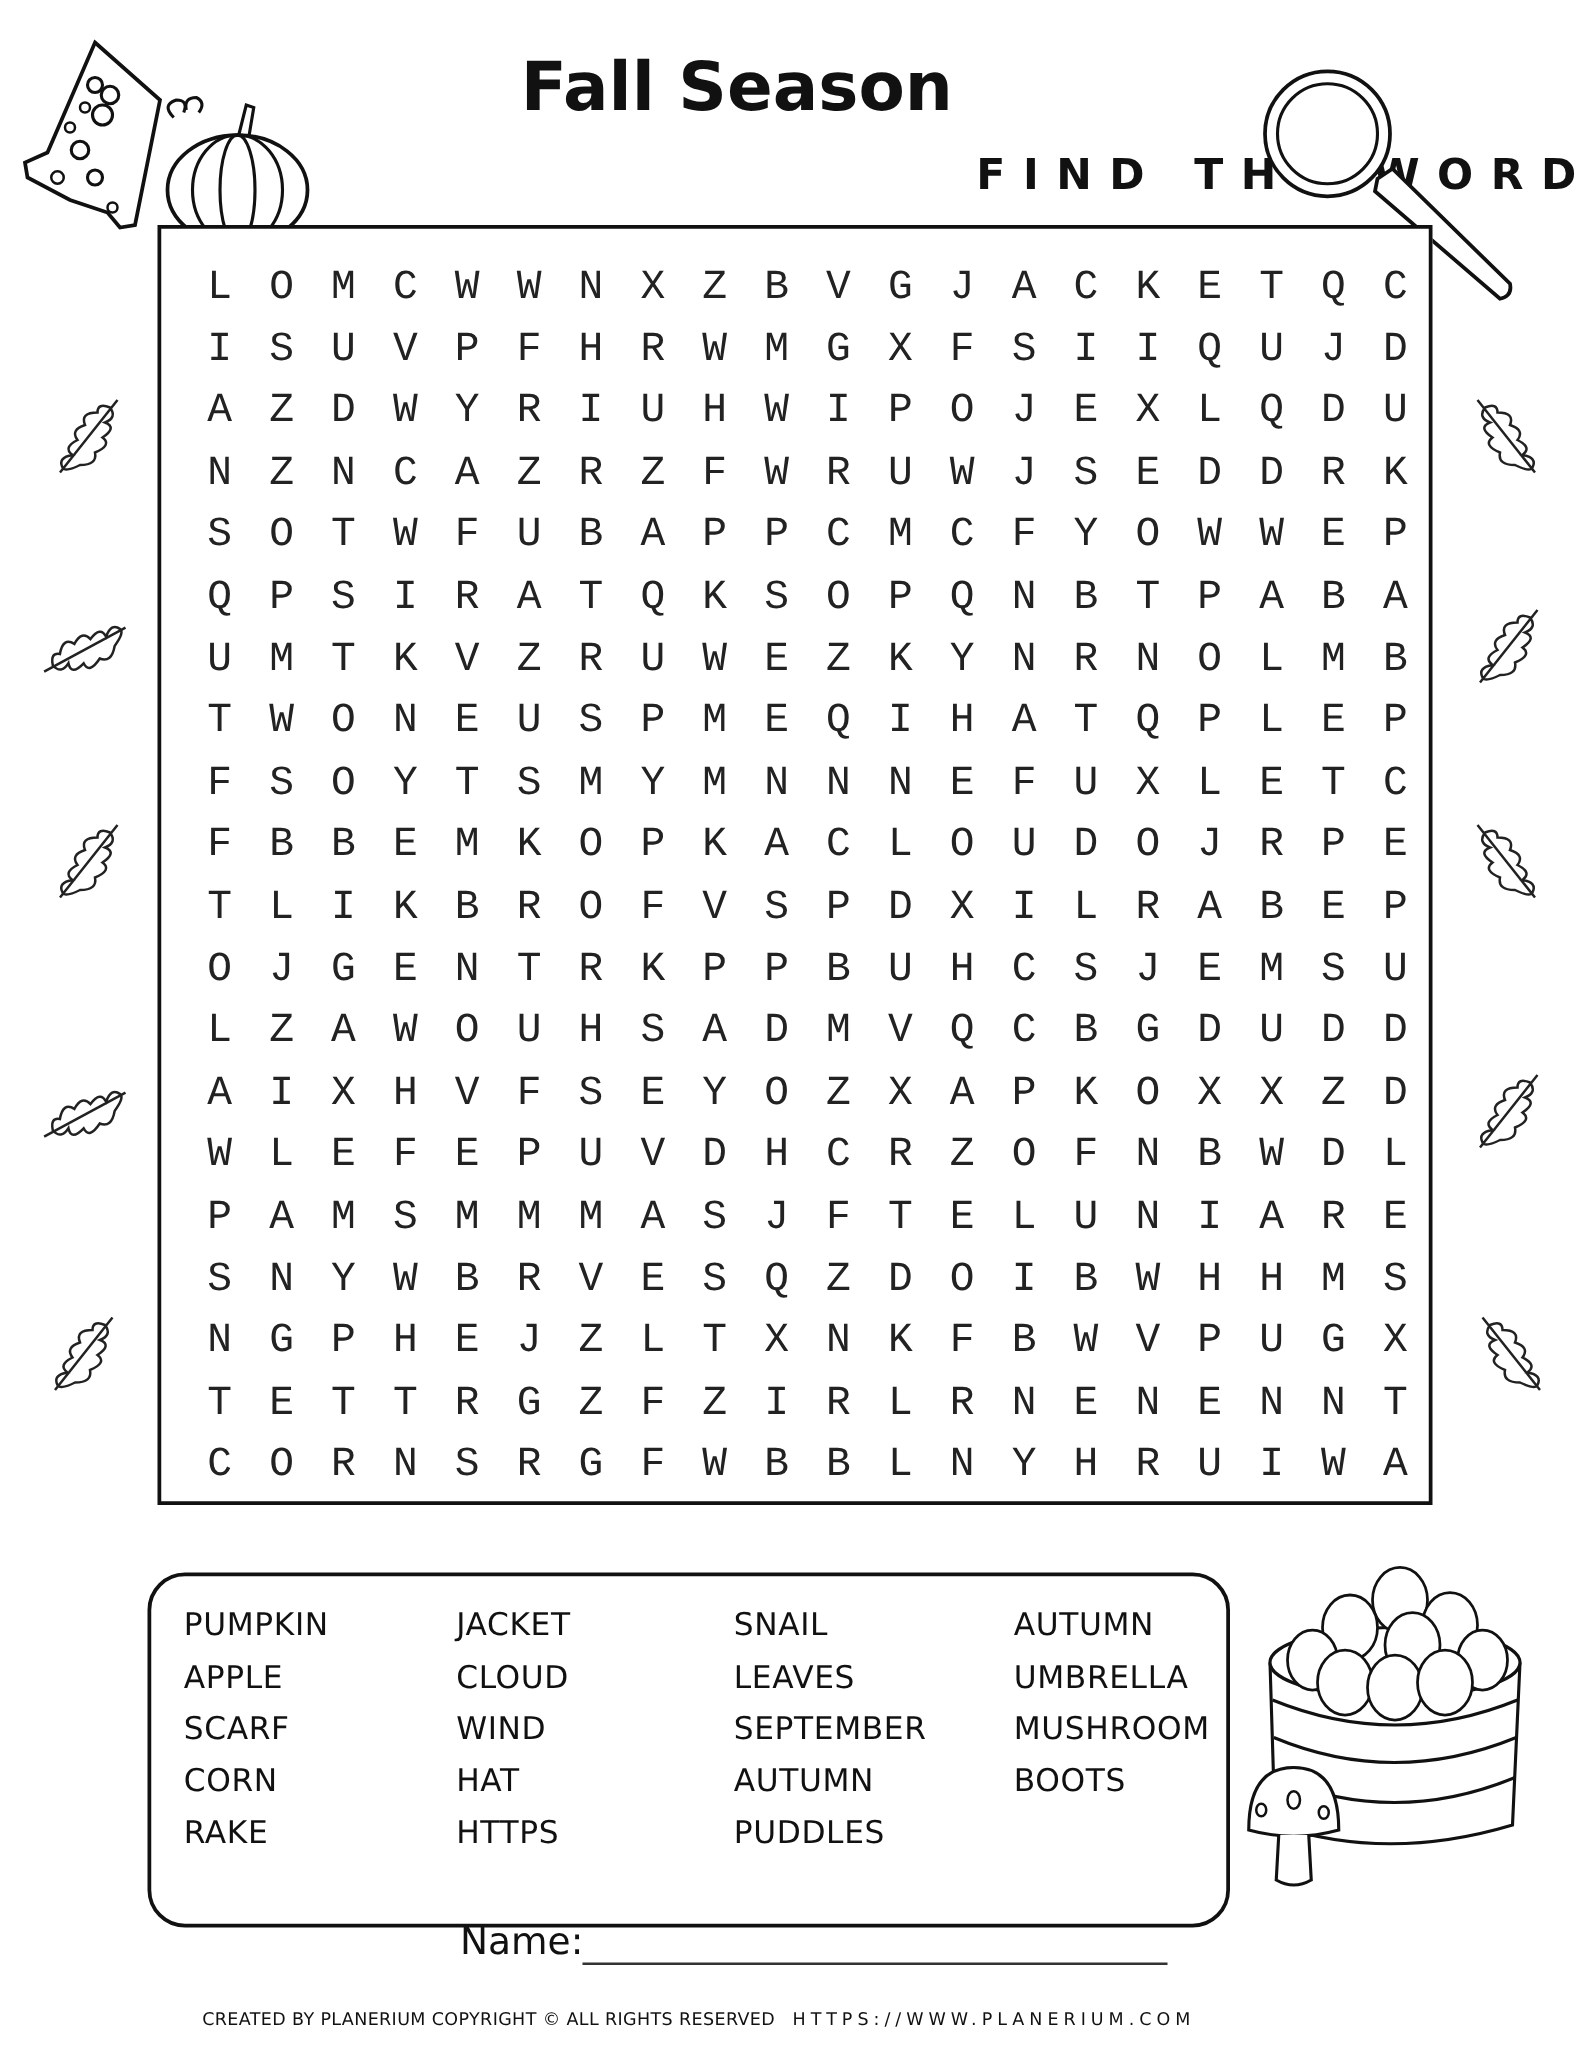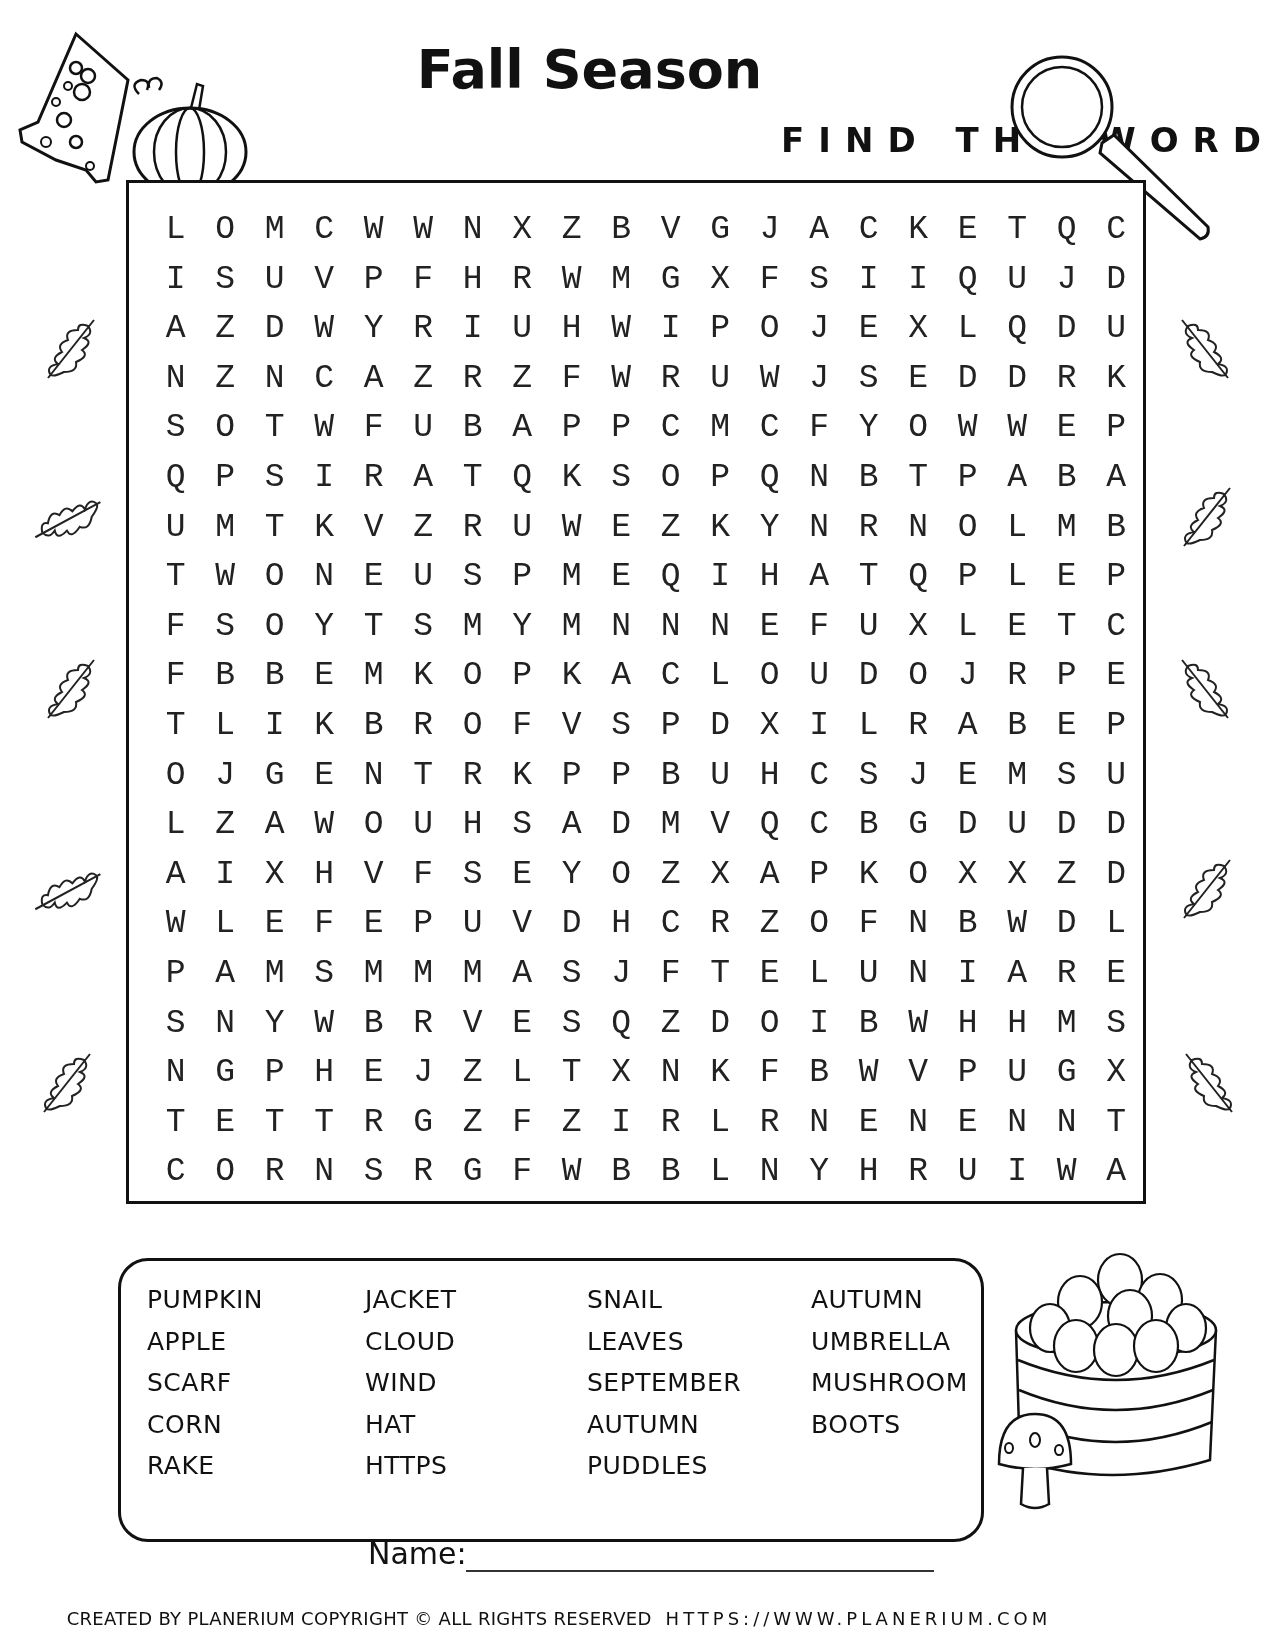--- a/index.html
+++ b/index.html
@@ -8,21 +8,21 @@
   .title{left:0;width:1179px;top:38px;text-align:center;font-family:"DejaVu Sans",sans-serif;font-weight:bold;font-size:54px;letter-spacing:0px;}
   .subtitle{left:0;width:1275px;top:120px;text-align:right;font-family:"DejaVu Sans",sans-serif;font-weight:bold;font-size:34px;letter-spacing:14px;}
   .grid-box{left:126px;top:180px;width:1020px;height:1024px;border:3px solid #111;border-top-width:3px;box-sizing:border-box;background:#fff;}
   .grid{position:absolute;left:22px;top:22px;display:grid;grid-template-columns:repeat(20,49.5px);grid-template-rows:repeat(20,49.6px);}
   .cell{font-family:"Liberation Mono","DejaVu Sans Mono",monospace;font-size:33px;line-height:49.6px;text-align:center;color:#222;cursor:pointer;}
   .words-box{left:118px;top:1258px;width:866px;height:284px;border:3px solid #111;border-radius:30px;box-sizing:border-box;}
   .words{position:absolute;left:26px;top:18px;display:grid;grid-template-columns:218px 222px 224px 200px;grid-auto-rows:41.5px;}
   .word{font-family:"DejaVu Sans",sans-serif;font-size:25px;letter-spacing:0.5px;line-height:41px;}
   .name-label{left:368px;top:1536px;font-family:"DejaVu Sans",sans-serif;font-size:30px;}
   .name-line{left:466px;top:1570px;width:468px;height:0;border-bottom:2px solid #333;}
-  .footer{left:0;width:1118px;top:1608px;text-align:center;font-size:18px;letter-spacing:0.3px;white-space:pre;}
+  .footer{left:0;width:1118px;top:1608px;text-align:center;font-size:14px;letter-spacing:0.3px;white-space:pre;}
   .footer .url{letter-spacing:4px;margin-left:14px;}
   svg{overflow:visible;}
 </style>
 </head>
 <body>
 
 <div class="abs title">Fall Season</div>
 <div class="abs subtitle">FIND THE WORD</div>
 
 <svg class="abs" style="left:16px;top:30px" width="120" height="170" viewBox="0 0 120 170">

